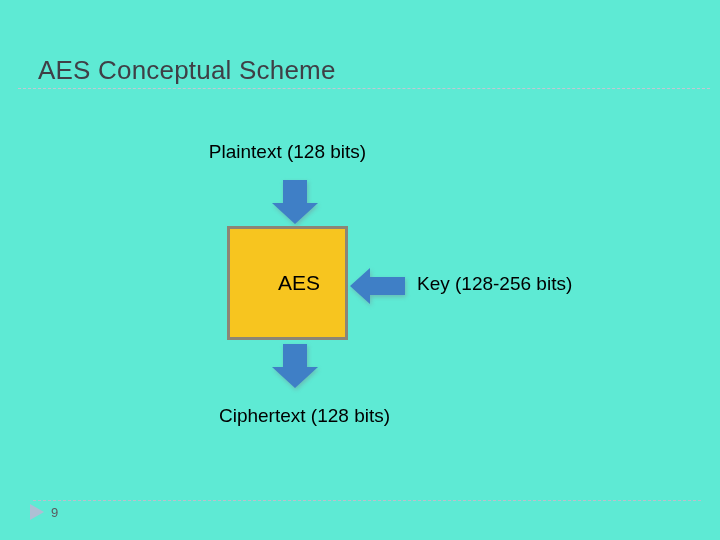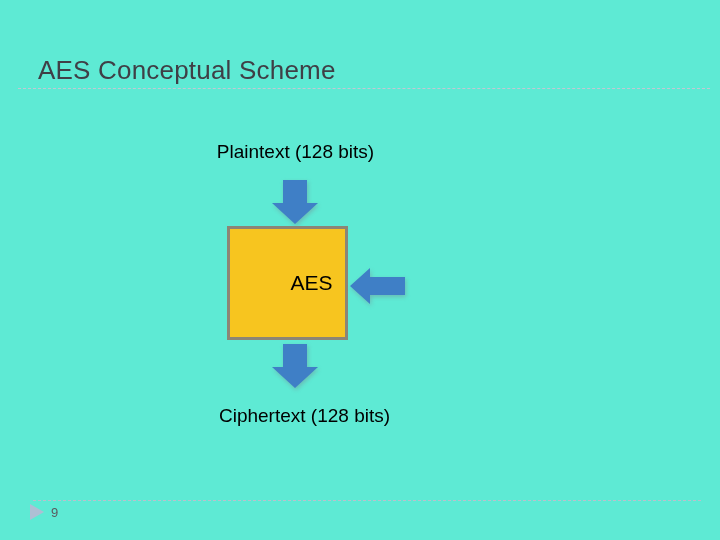--- a/index.html
+++ b/index.html
@@ -47,21 +47,20 @@
     font-size: 19px;
     line-height: 22px;
     color: #000000;
     white-space: nowrap;
   }
   #plaintext-label {
     left: 0;
     top: 141px;
     width: 575px;
     text-align: center;
-    padding-left: 8px;
   }
   #ciphertext-label {
     left: 0;
     top: 405px;
     width: 575px;
     text-align: center;
     padding-left: 17px;
   }
   #key-label {
     left: 417px;
@@ -73,21 +72,21 @@
     position: absolute;
     left: 227px;
     top: 226px;
     width: 121px;
     height: 114px;
     background: #f7c51f;
     border: 3px solid #8c8575;
     box-sizing: border-box;
     display: flex;
     align-items: center;
-    justify-content: center;
+    justify-content: flex-start;
     padding-left: 48px;
   }
   .aes-box-label {
     font-size: 21px;
     color: #000000;
     line-height: 24px;
   }
 
   
   .arrow {
@@ -156,20 +155,21 @@
   </svg>
 
   <div class="aes-box">
     <span class="aes-box-label">AES</span>
   </div>
 
   <svg class="arrow" id="arrow-key-to-aes" viewBox="0 0 56 40" xmlns="http://www.w3.org/2000/svg">
     <polygon points="0,20 20,2 20,11 55,11 55,29 20,29 20,38" fill="#3f7fc6"></polygon>
   </svg>
 
+  <div class="diagram-label" id="key-label">Key (128-256 bits)</div>
 
   <svg class="arrow" id="arrow-aes-to-ciphertext" viewBox="0 0 50 45" xmlns="http://www.w3.org/2000/svg">
     <polygon points="13,0 37,0 37,23 48,23 25,44 2,23 13,23" fill="#3f7fc6"></polygon>
   </svg>
 
   <div class="diagram-label" id="ciphertext-label">Ciphertext (128 bits)</div>
 
   <div class="footer-rule"></div>
   <div class="footer-marker"></div>
   <div class="footer-page-number">9</div>

